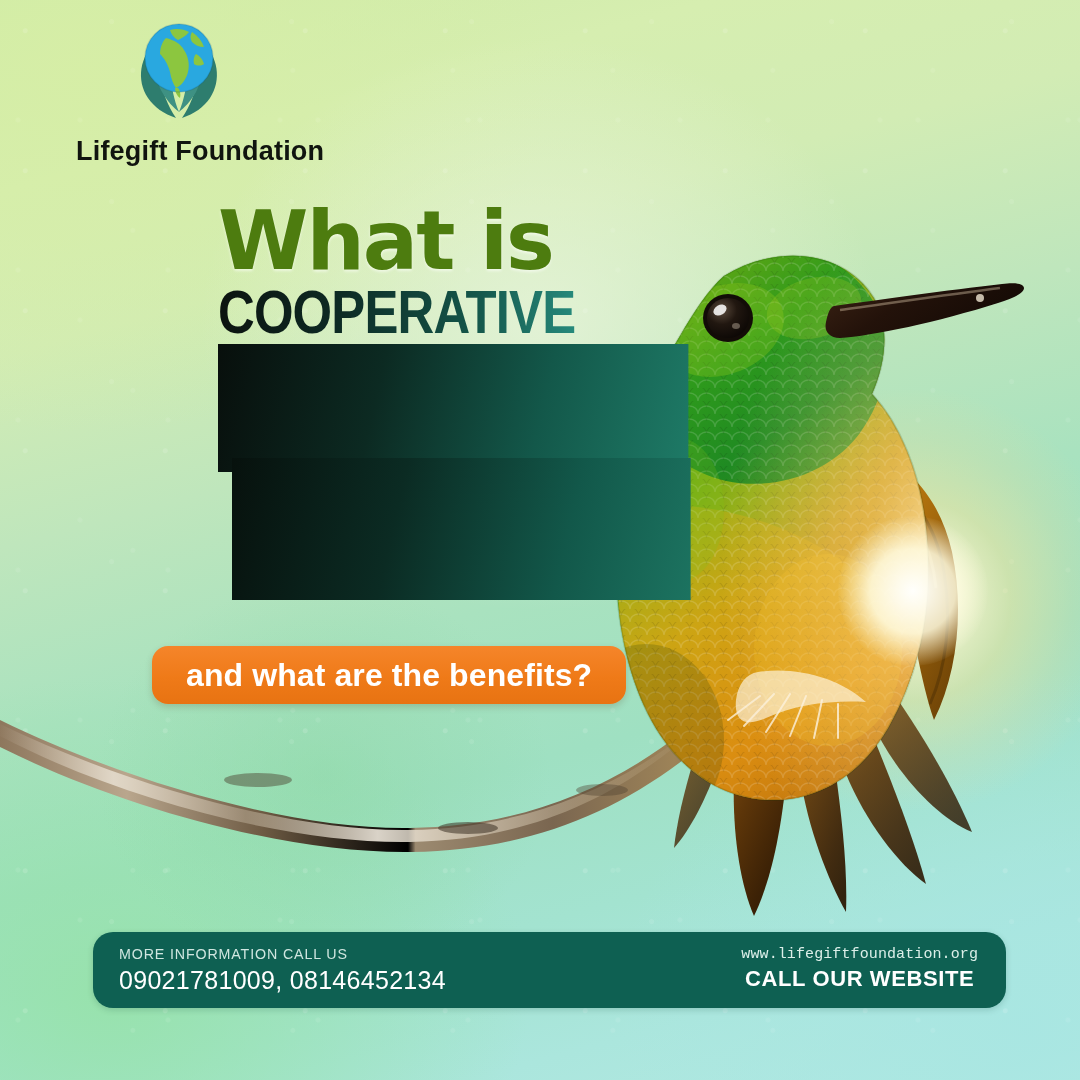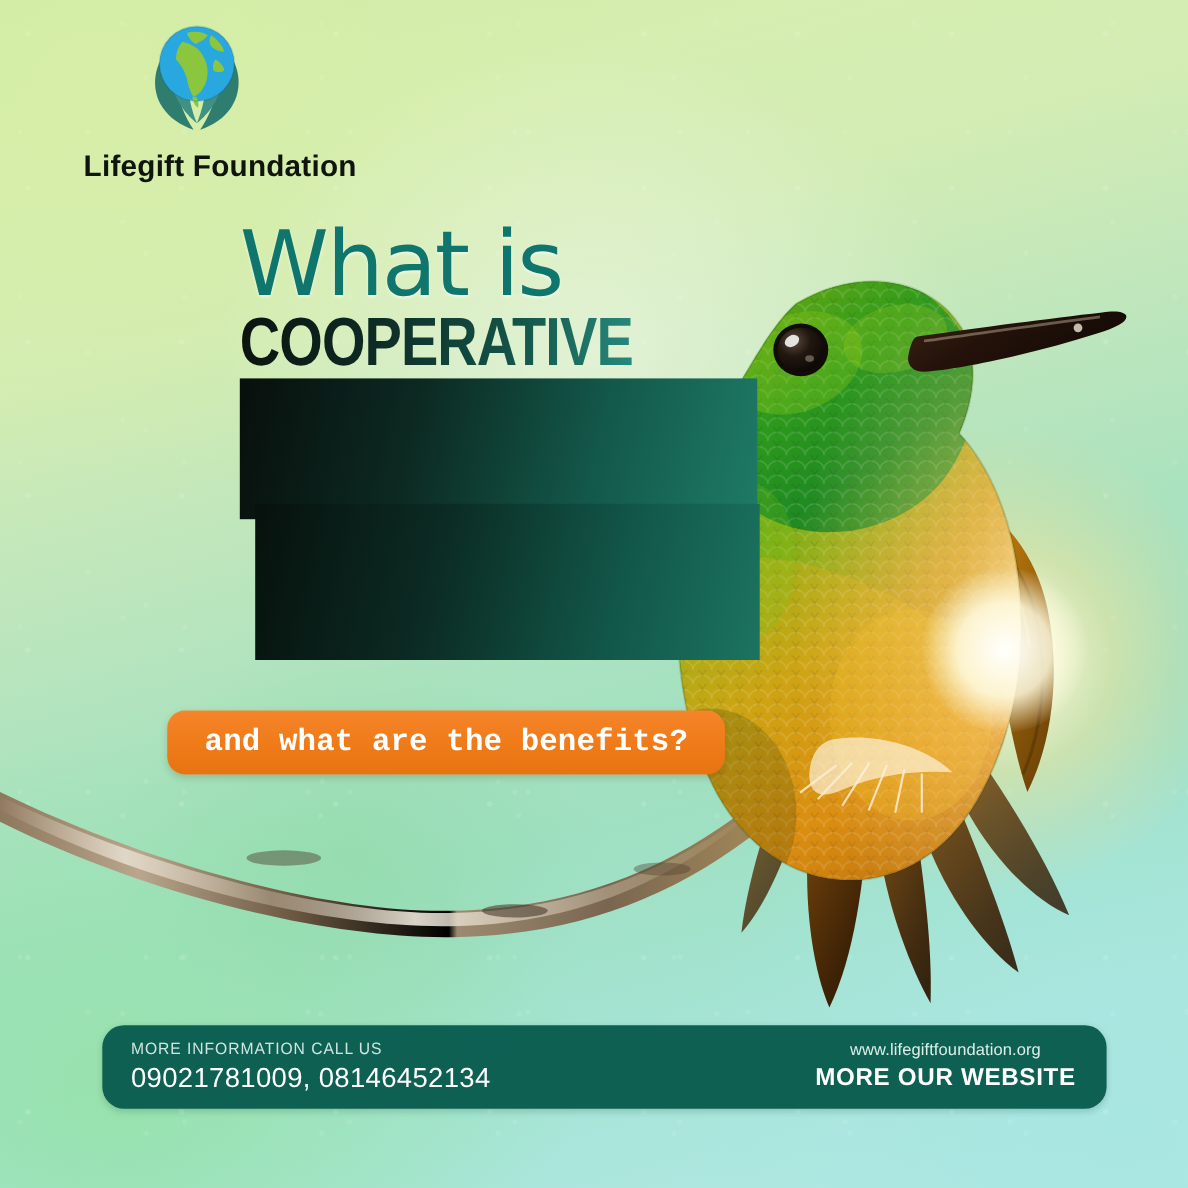--- a/index.html
+++ b/index.html
@@ -62,21 +62,21 @@
   .logo-mark{ width:106px; height:112px; margin-left:54px; display:block; }
   .logo-word{
     margin-top:10px; font-size:27px; font-weight:700; color:#10140f;
     letter-spacing:.2px; white-space:nowrap; text-align:left; padding-left:4px;
   }
 
   
   .headline{ position:absolute; left:218px; top:206px; width:560px; }
 
   .h-what{
-    font-size:82px; line-height:.86; font-weight:400; color:#0f766e;
+    font-size:82px; line-height:.86; font-weight:700; color:#4d7c0f;
     letter-spacing:-2px; font-family:"DejaVu Sans", sans-serif;
     text-shadow:0 2px 3px rgba(255,255,255,.55);
   }
 
   .h-coop{
     margin-top:6px;
     font-size:62px; line-height:.92; font-weight:700;
     letter-spacing:-1px;
     font-family:"Liberation Sans Narrow","Liberation Sans", sans-serif;
     transform:scaleX(.82); transform-origin:left center;
@@ -103,22 +103,22 @@
 
   
   .pill{
     position:absolute; left:152px; top:646px;
     height:58px; padding:0 34px; border-radius:16px;
     background:linear-gradient(180deg,#f5852a 0%,#ef7a18 55%,#e87312 100%);
     display:flex; align-items:center;
     box-shadow:0 3px 7px rgba(80,40,0,.18);
   }
   .pill span{
-    color:#fff; font-size:28px; font-weight:700; letter-spacing:.1px;
-    font-family:Liberation Mono, monospace; white-space:nowrap;
+    color:#fff; font-size:32px; font-weight:700; letter-spacing:.1px;
+    font-family:Liberation Sans, sans-serif; white-space:nowrap;
   }
 
   
   .branch{ position:absolute; left:-10px; top:660px; width:760px; height:220px; }
 
   
   .bird{ position:absolute; left:528px; top:180px; width:520px; height:740px; }
 
   
   .sun-glow{
@@ -150,21 +150,21 @@
     font-family:"Liberation Sans Narrow","Liberation Sans", sans-serif;
     transform:scaleX(.95); transform-origin:left center;
   }
   .f-phones{
     margin-top:4px; color:#ffffff; font-size:25px; font-weight:400; letter-spacing:.3px;
     font-family:"Liberation Sans", sans-serif;
   }
   .f-right{ position:absolute; right:28px; top:14px; text-align:left; }
   .f-url{
     color:#dcefe9; font-size:15px; letter-spacing:.1px;
-    font-family:Liberation Sans, sans-serif; text-align:center;
+    font-family:Liberation Mono, monospace; text-align:center;
   }
   .f-cta{
     margin-top:3px; color:#ffffff; font-size:22px; font-weight:700; letter-spacing:.6px;
     font-family:"Liberation Sans", sans-serif; text-align:center;
   }
 </style>
 </head>
 <body>
 
 <div id="poster">
@@ -391,17 +391,17 @@
     <span>and what are the benefits?</span>
   </div>
 
   <div class="footer">
     <div class="f-left">
       <div class="f-kicker">MORE INFORMATION CALL US</div>
       <div class="f-phones">09021781009, 08146452134</div>
     </div>
     <div class="f-right">
       <div class="f-url">www.lifegiftfoundation.org</div>
-      <div class="f-cta">MORE OUR WEBSITE</div>
+      <div class="f-cta">CALL OUR WEBSITE</div>
     </div>
   </div>
 
 </div>
 
 </body></html>

